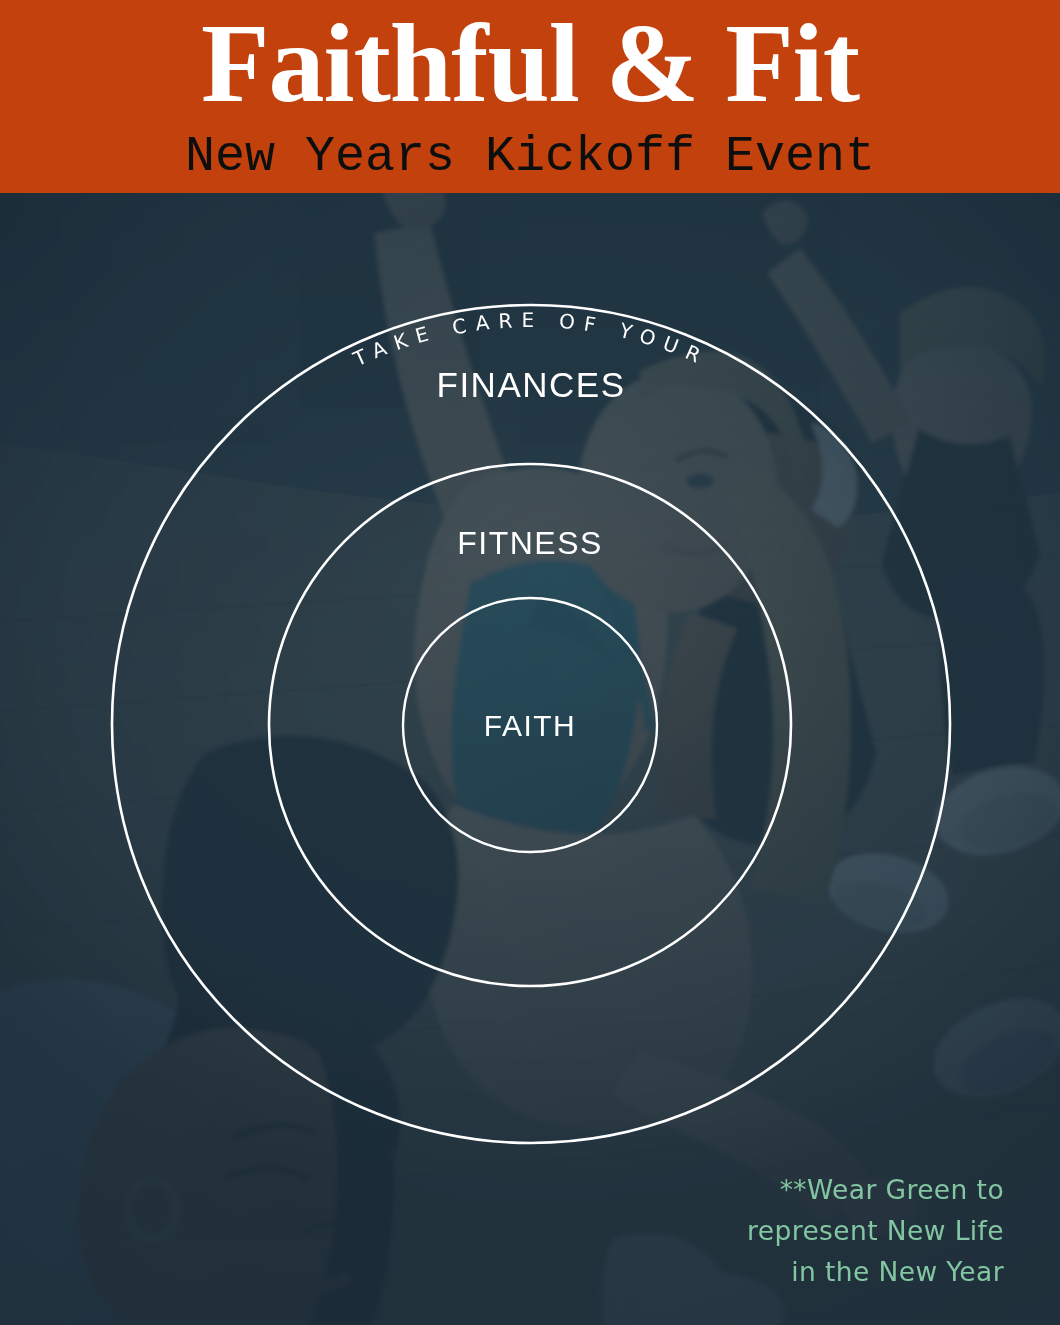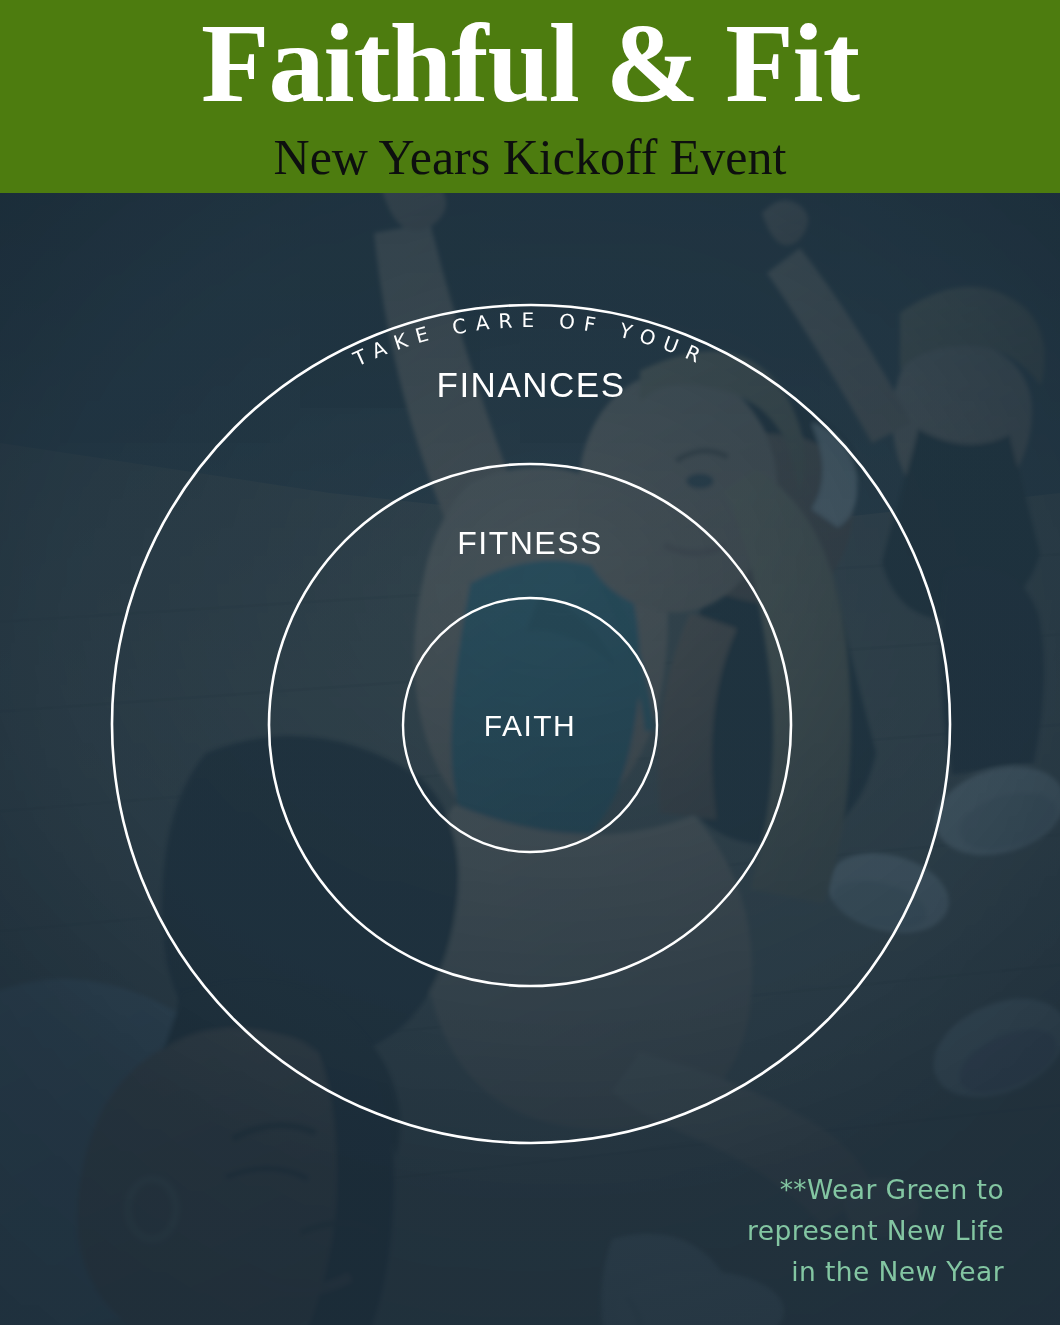--- a/index.html
+++ b/index.html
@@ -12,21 +12,21 @@
     overflow:hidden;
     background:#33444e;
   }
 
   
   #header{
     position:absolute;
     left:0; top:0;
     width:1060px;
     height:193px;
-    background:#4d7c0f;
+    background:#c2410c;
     z-index:40;
     overflow:hidden;
   }
   #title{
     position:absolute;
     left:0; right:0;
     top:6px;
     text-align:center;
     font-family:"Liberation Serif","DejaVu Serif",serif;
     font-weight:700;
@@ -34,21 +34,21 @@
     line-height:1.02;
     color:#ffffff;
     letter-spacing:-1px;
     white-space:nowrap;
   }
   #subtitle{
     position:absolute;
     left:0; right:0;
     top:132px;
     text-align:center;
-    font-family:Liberation Serif, serif;
+    font-family:Liberation Mono, monospace;
     font-weight:400;
     font-size:50px;
     line-height:1;
     color:#0d0f0f;
     letter-spacing:0px;
     white-space:nowrap;
   }
 
   
   #photo-area{

